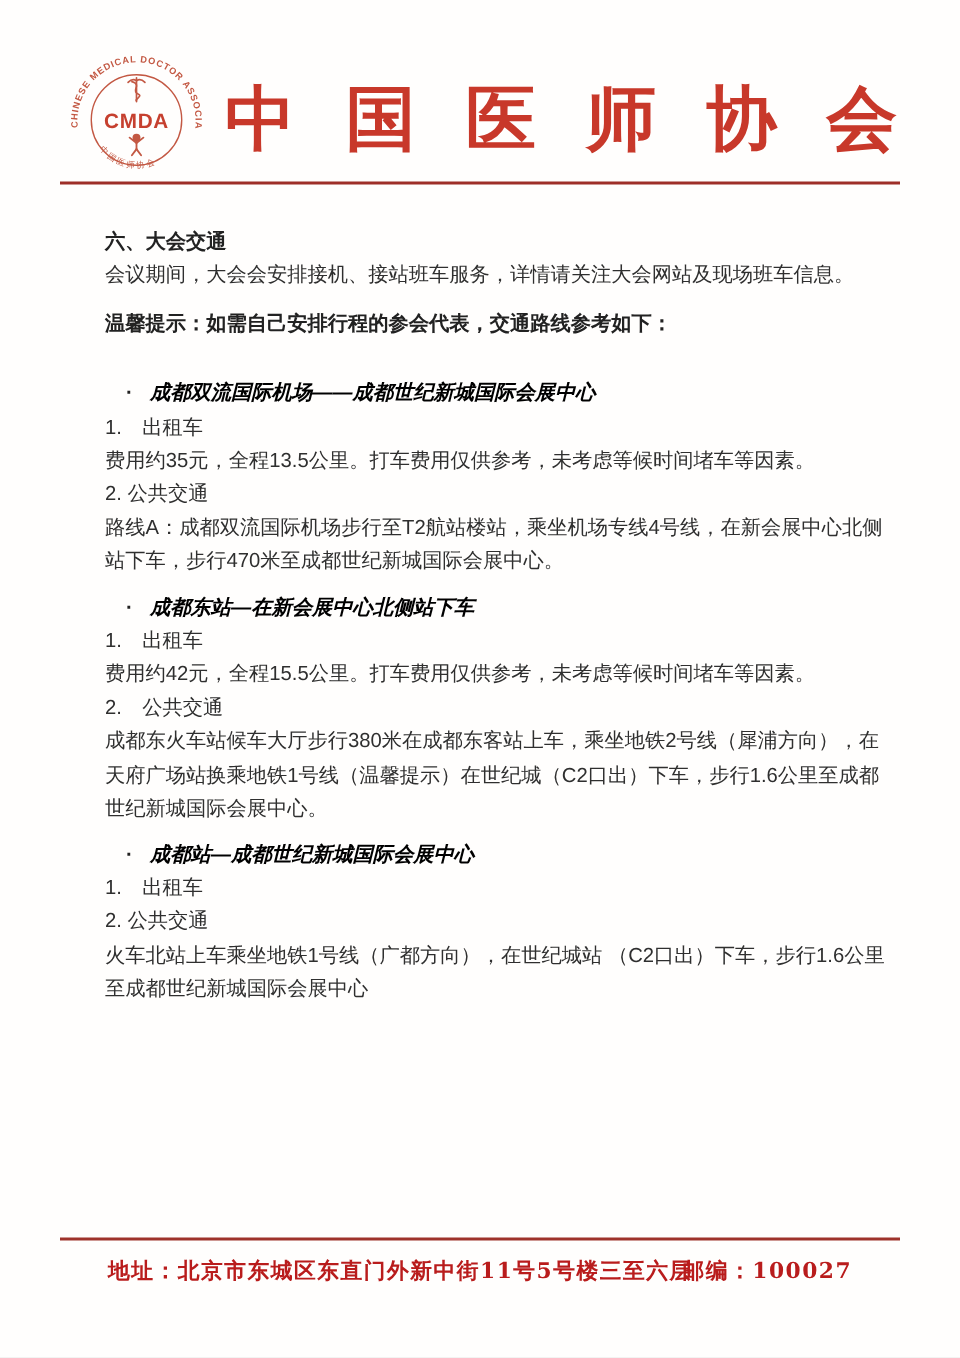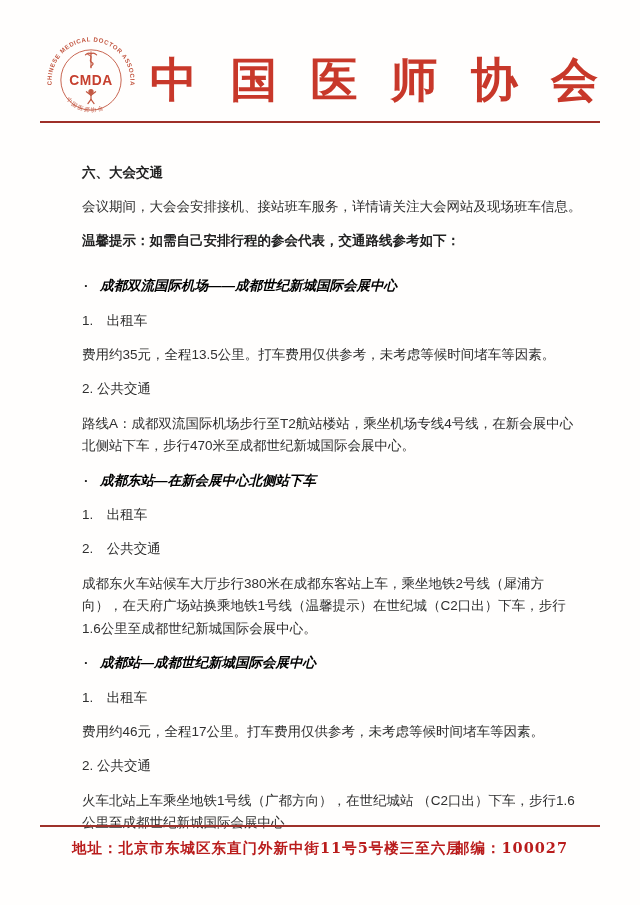--- a/index.html
+++ b/index.html
@@ -26,21 +26,21 @@
   .hdr-rule{
     position:absolute;left:40px;top:121px;width:560px;height:2px;
     background:#9e2f28;
   }
 
   
   .doc{
     position:absolute;left:70px;top:150px;width:524px;
     font-size:13.5px;line-height:22.4px;color:#2f2f2f;
   }
-  .doc p{margin:12px;white-space:pre-wrap;}
+  .doc p{margin:0;white-space:pre-wrap;}
   .doc .heading{font-weight:bold;color:#222;}
   .doc .tip{margin-top:12px;font-weight:bold;color:#222;font-family:Liberation Mono, monospace;}
   .route{margin-top:8px;}
   .route:first-of-type{margin-top:22px;}
   .bullet-line{display:flex;align-items:baseline;}
   .bullet{
     flex:0 0 30px;padding-left:14px;box-sizing:border-box;
     font-weight:bold;color:#222;
   }
   .route-title{font-weight:bold;color:#000000;white-space:pre-wrap;font-style:italic;}
@@ -131,31 +131,31 @@
       <p>2. 公共交通</p>
       <p><span class="route-label">路线A</span><span>：成都双流国际机场步行至T2航站楼站，乘坐机场专线4号线，在新会展中心北侧站下车，步行470米至成都世纪新城国际会展中心。</span></p>
     </div>
 
     <div class="route">
       <div class="bullet-line">
         <span class="bullet">·</span>
         <span class="route-title">成都东站—在新会展中心北侧站下车</span>
       </div>
       <p>1.　出租车</p>
+      <p>费用约42元，全程15.5公里。打车费用仅供参考，未考虑等候时间堵车等因素。</p>
       <p>2.　公共交通</p>
       <p>成都东火车站候车大厅步行380米在成都东客站上车，乘坐地铁2号线（犀浦方向），在天府广场站换乘地铁1号线（温馨提示）在世纪城（C2口出）下车，步行1.6公里至成都世纪新城国际会展中心。</p>
     </div>
 
     <div class="route">
       <div class="bullet-line">
         <span class="bullet">·</span>
         <span class="route-title">成都站—成都世纪新城国际会展中心</span>
       </div>
       <p>1.　出租车</p>
-      <p>费用约46元，全程17公里。打车费用仅供参考，未考虑等候时间堵车等因素。</p>
       <p>2. 公共交通</p>
       <p>火车北站上车乘坐地铁1号线（广都方向），在世纪城站 （C2口出）下车，步行1.6公里至成都世纪新城国际会展中心</p>
     </div>
 
   </div>
 
   <div class="ftr-rule"></div>
   <div class="ftr-text">
     <span class="ftr-address">地址：北京市东城区东直门外新中街11号5号楼三至六层</span>
     <span class="ftr-postcode">邮编：100027</span>

